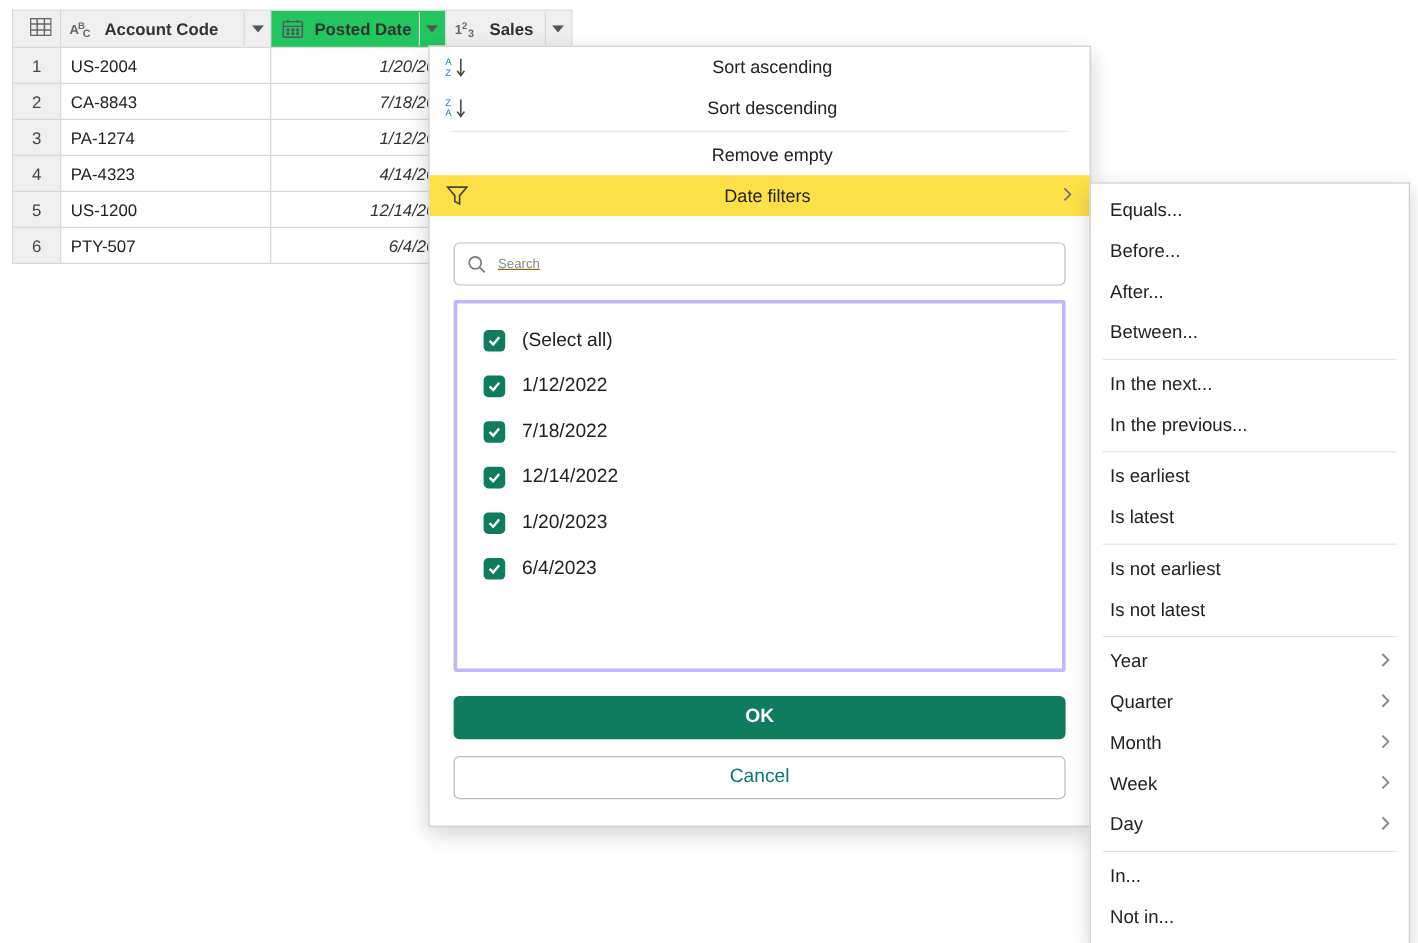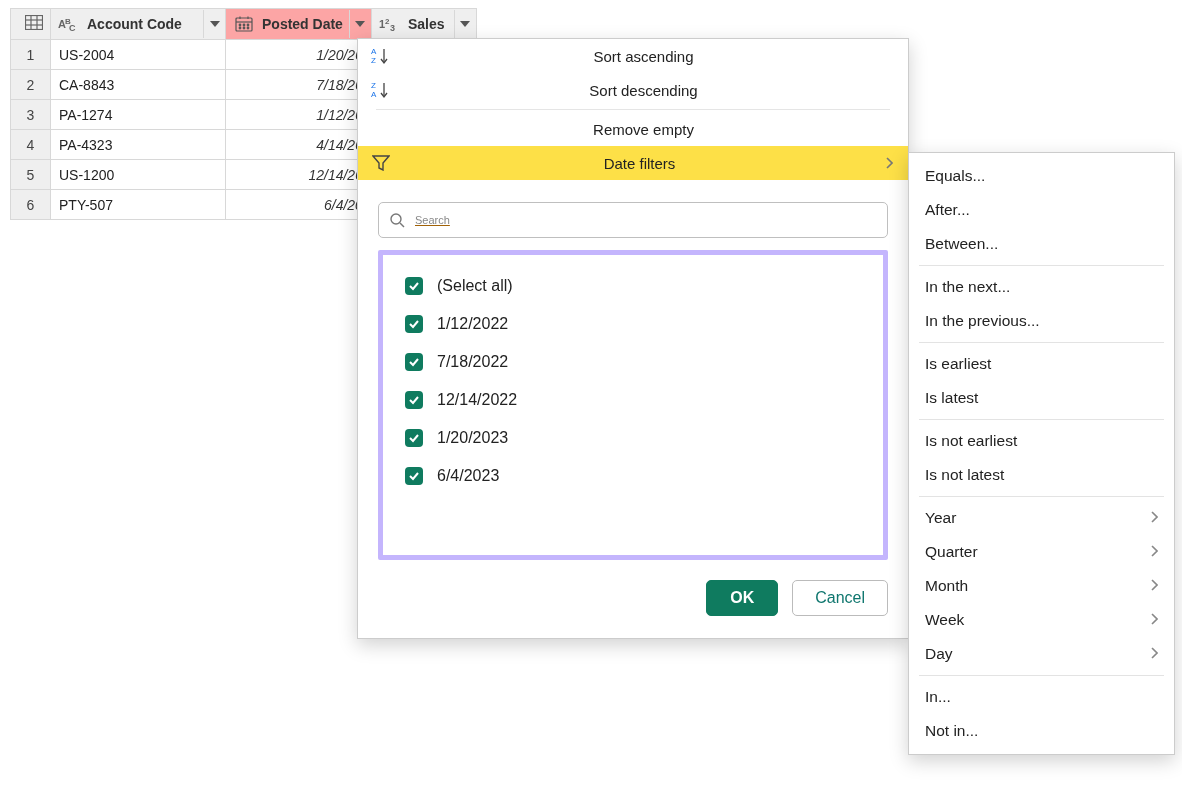--- a/index.html
+++ b/index.html
@@ -51,21 +51,21 @@
   }
   .grid .hdr .type-icon { width: 24px; display:flex; justify-content:center; color:#666; }
   .grid .hdr .col-label { flex: 1; }
   .grid .hdr .col-filter {
     width: 22px; height: 28px;
     border-left: 1px solid #d8d8d8;
     display:flex; align-items:center; justify-content:center;
     color:#555;
   }
   .grid thead th.active-col {
-    background: #fca5a5;
+    background: #22c55e;
   }
   .grid tbody td.rownum {
     width: 40px;
     background: #efefef;
     text-align: center;
     color: #444;
   }
   .grid tbody td {
     padding-left: 8px;
     padding-right: 8px;
@@ -124,43 +124,44 @@
     gap: 8px;
     color:#777;
   }
   .dropdown .search input {
     border:none; outline:none; flex:1; font-size:11px; color:#a16207;text-decoration:underline;
   }
   .dropdown .search input::placeholder { color:#888; }
 
   .dropdown .values-box {
     margin: 0 20px;
-    border: 5px solid #c4b5fd;
+    border: 3px solid #c4b5fd;
     border-radius: 2px;
     padding: 12px 0 40px;
     height: 310px;
   }
   .dropdown .val-row {
     display:flex; align-items:center;
     height: 38px;
     padding-left: 22px;
     font-size: 16px;
     gap: 14px;
   }
   .chk {
     width:18px; height:18px; border-radius:4px;
     background:#0f7b5f;
     display:flex; align-items:center; justify-content:center;
     color:#fff; font-size:13px;
   }
   .chk svg { width:12px; height:12px; }
 
   .dropdown .footer {
-    display:flex; justify-content:flex-end; gap:14px;
+    display:flex; gap:14px;
     padding: 20px 20px 22px;
+    flex-direction: column;
   }
   .btn {
     min-width: 72px; height: 36px;
     border-radius: 5px;
     font-size: 16px; font-weight:600;
     display:flex; align-items:center; justify-content:center;
     padding: 0 22px;
     cursor: pointer;
   }
   .btn-primary { background:#0f7b5f; color:#fff; border:1px solid #0f7b5f; }
@@ -427,20 +428,23 @@
       <span>Cancel</span>
     </div>
   </div>
 </div>
 
 <div class="submenu" id="submenu">
     <div class="sm-item">
       <span class="sm-label">Equals...</span>
     </div>
     <div class="sm-item">
+      <span class="sm-label">Before...</span>
+    </div>
+    <div class="sm-item">
       <span class="sm-label">After...</span>
     </div>
     <div class="sm-item">
       <span class="sm-label">Between...</span>
     </div>
     <div class="sm-sep"></div>
     <div class="sm-item">
       <span class="sm-label">In the next...</span>
     </div>
     <div class="sm-item">

